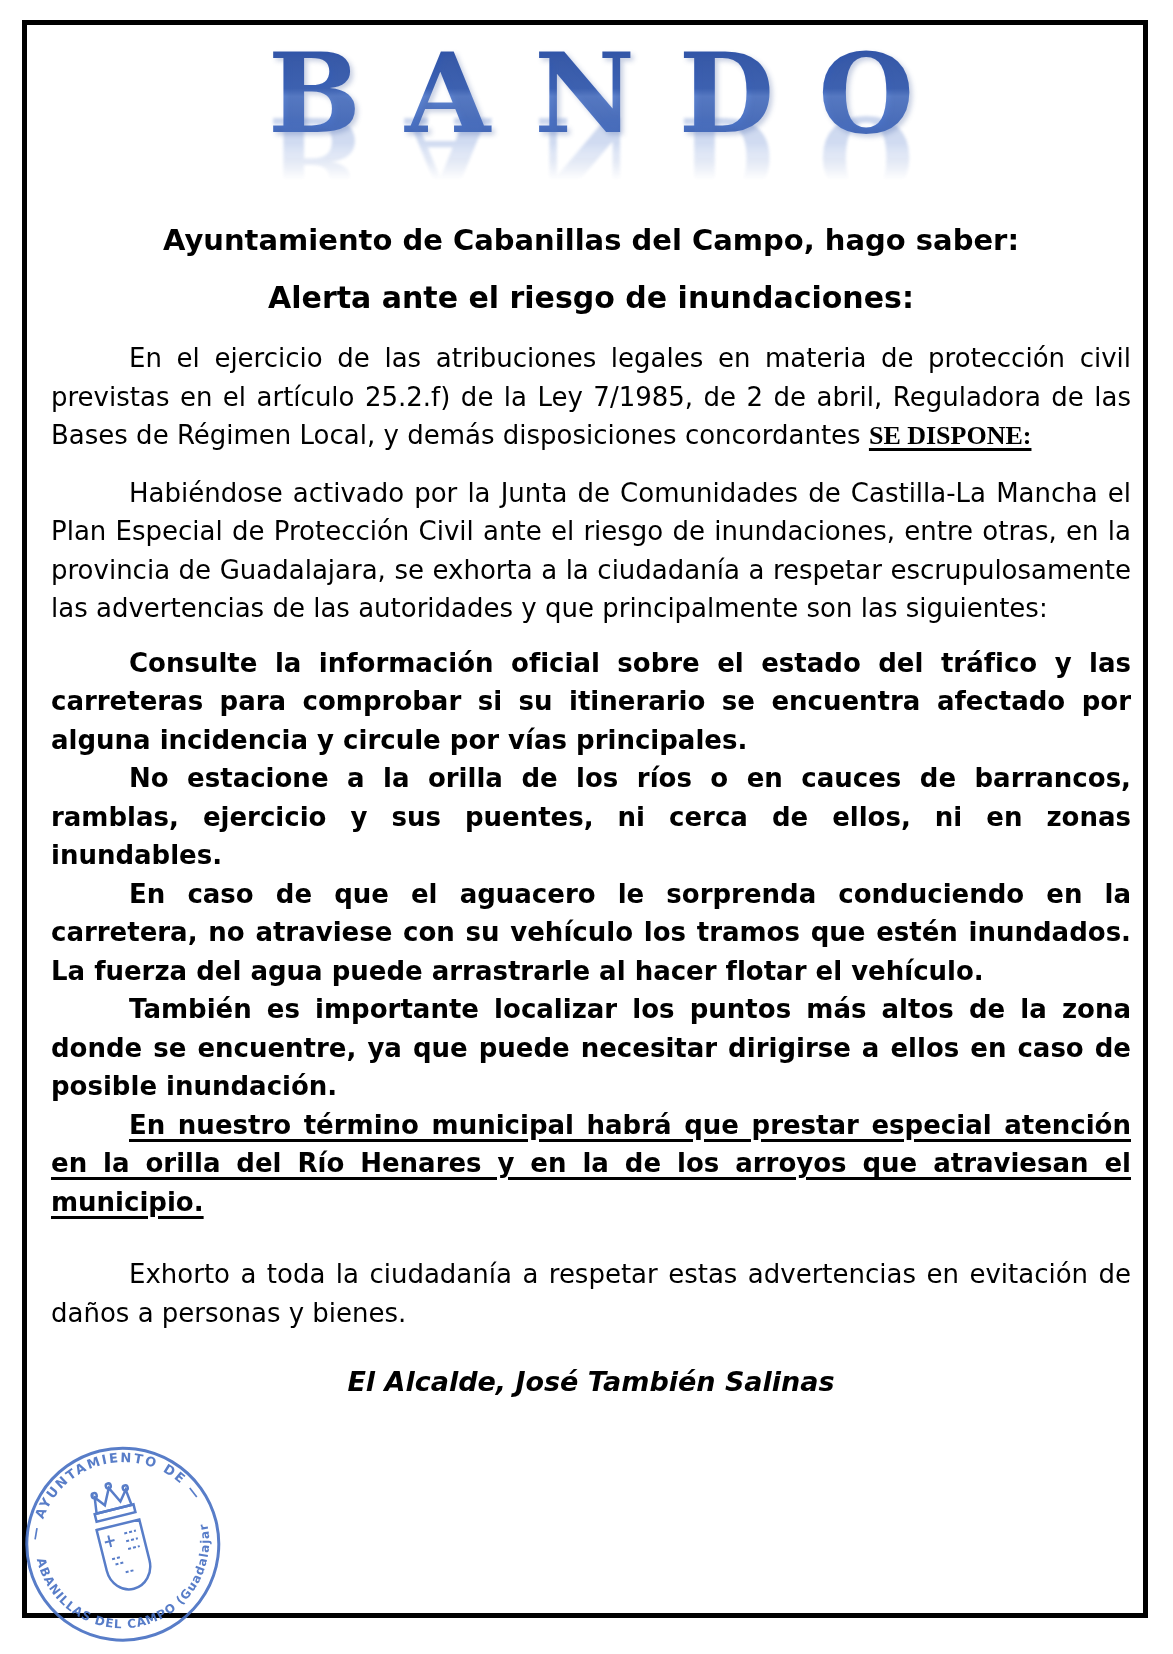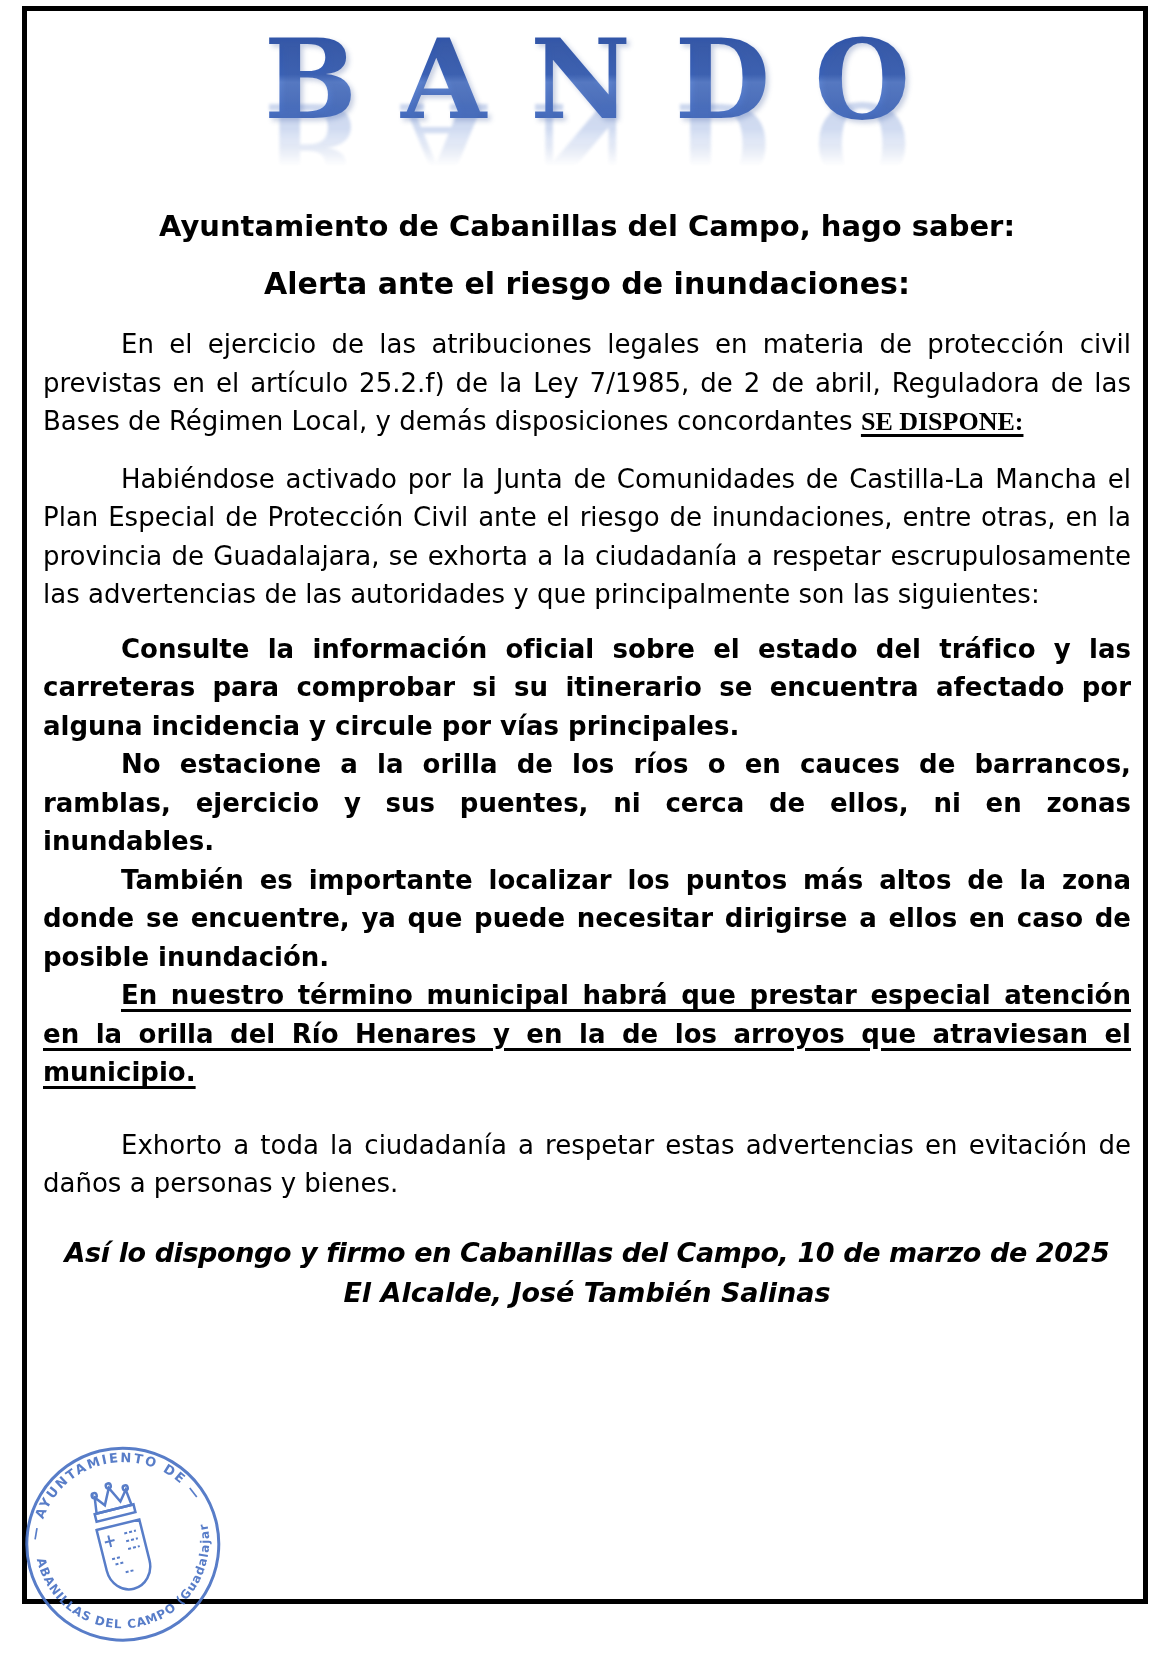--- a/index.html
+++ b/index.html
@@ -5,24 +5,24 @@
   * { margin:0; padding:0; box-sizing:border-box; }
   html, body {
     width:1173px; height:1654px;
     background:#ffffff;
     font-family:"DejaVu Sans","Liberation Sans",sans-serif;
     color:#000;
   }
   body { position:relative; overflow:hidden; }
 
   .frame {
-    position:absolute; left:22px; top:6px;
+    position:absolute; left:22px; top:20px;
     width:1126px; height:1598px;
     border:5px solid #000;
-    padding:10px 12px 0 16px;
+    padding:10px 12px 0 24px;
     background:#fff;
   }
 
   
   .title-block { text-align:center; height:178px; padding-top:4px; }
   .bando {
     font-family:"DejaVu Serif","Liberation Serif",serif;
     font-weight:bold;
     font-size:110px;
     line-height:1;
@@ -134,29 +134,29 @@
 
   <div class="subject">Alerta ante el riesgo de inundaciones:</div>
 
   <p class="body-par p-intro"><span>En el ejercicio de las atribuciones legales en materia de protección civil previstas en el artículo 25.2.f) de la Ley 7/1985, de 2 de abril, Reguladora de las Bases de Régimen Local, y demás disposiciones concordantes </span><span class="emph">SE DISPONE:</span></p>
 
   <p class="body-par p-context">Habiéndose activado por la Junta de Comunidades de Castilla-La Mancha el Plan Especial de Protección Civil ante el riesgo de inundaciones, entre otras, en la provincia de Guadalajara, se exhorta a la ciudadanía a respetar escrupulosamente las advertencias de las autoridades y que principalmente son las siguientes:</p>
 
   <div class="advice-block">
     <p class="body-par">Consulte la información oficial sobre el estado del tráfico y las carreteras para comprobar si su itinerario se encuentra afectado por alguna incidencia y circule por vías principales.</p>
     <p class="body-par">No estacione a la orilla de los ríos o en cauces de barrancos, ramblas, ejercicio y sus puentes, ni cerca de ellos, ni en zonas inundables.</p>
+    <p class="body-par">En caso de que el aguacero le sorprenda conduciendo en la carretera, no atraviese con su vehículo los tramos que estén inundados. La fuerza del agua puede arrastrarle al hacer flotar el vehículo.</p>
     <p class="body-par">También es importante localizar los puntos más altos de la zona donde se encuentre, ya que puede necesitar dirigirse a ellos en caso de posible inundación.</p>
   </div>
 
   <p class="body-par p-warning">En nuestro término municipal habrá que prestar especial atención en la orilla del Río Henares y en la de los arroyos que atraviesan el municipio.</p>
 
   <p class="body-par p-exhort">Exhorto a toda la ciudadanía a respetar estas advertencias en evitación de daños a personas y bienes.</p>
 
   <div class="signature">
-    <div class="sig-line1">Así lo dispongo y firmo en Cabanillas del Campo, 10 de marzo de 2025</div>
     <div class="sig-line2">El Alcalde, José También Salinas</div>
   </div>
 
 </div>
 
 <div class="seal">
   <svg viewBox="0 0 200 200">
     <defs>
       <path id="sealTop" d="M 15 103 A 85 85 0 0 1 185 103"></path>
       <path id="sealBottom" d="M 13 97 A 87 87 0 0 0 187 97"></path>

